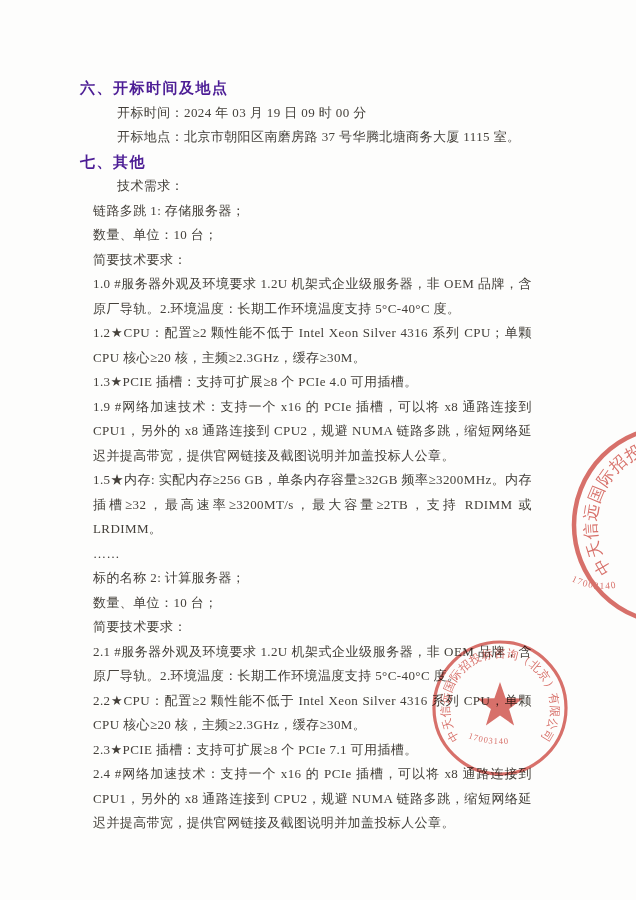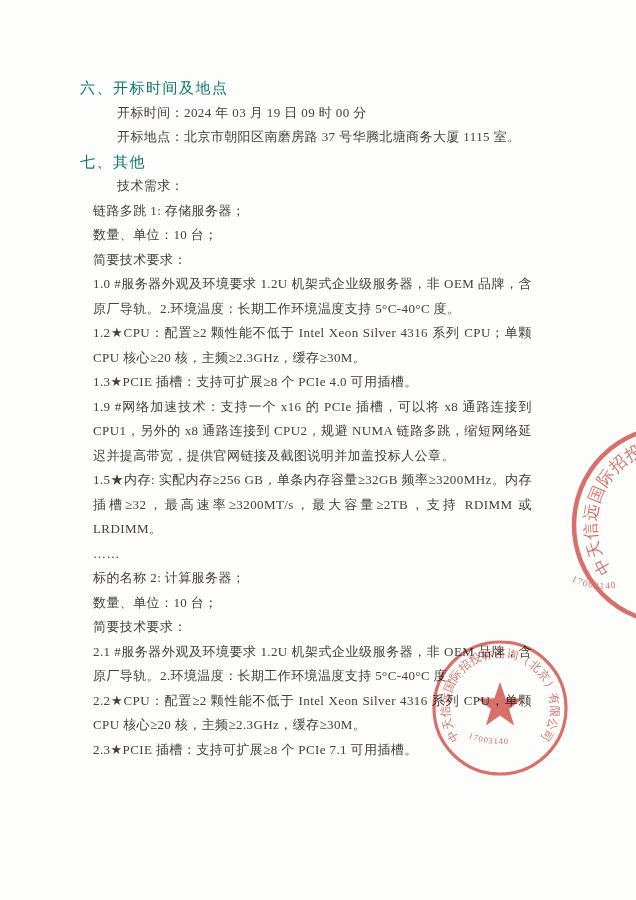--- a/index.html
+++ b/index.html
@@ -21,23 +21,23 @@
     left: 80px;
     top: 76px;
     width: 452px;
     font-size: 13px;
     line-height: 24.5px;
     letter-spacing: 0.4px;
     text-align: justify;
   }
   .content p { margin: 0; }
   .p-heading {
-    font-weight: normal;
+    font-weight: bold;
     font-size: 15px;
-    color: #0f766e;
+    color: #4c1d95;
     letter-spacing: 1.5px;
   }
   .p-indent { margin-left: 37px !important; }
   .p-body   { margin-left: 13px !important; }
   .stamps {
     position: absolute;
     left: 0;
     top: 0;
     pointer-events: none;
     mix-blend-mode: multiply;
@@ -70,20 +70,21 @@
     <p class="p-body">1.5★内存: 实配内存≥256 GB，单条内存容量≥32GB 频率≥3200MHz。内存插槽≥32，最高速率≥3200MT/s，最大容量≥2TB，支持 RDIMM 或 LRDIMM。</p>
 
     <p class="p-body">……</p>
 
     <p class="p-body">标的名称 2: 计算服务器；</p>
     <p class="p-body">数量、单位：10 台；</p>
     <p class="p-body">简要技术要求：</p>
     <p class="p-body">2.1 #服务器外观及环境要求 1.2U 机架式企业级服务器，非 OEM 品牌，含原厂导轨。2.环境温度：长期工作环境温度支持 5°C-40°C 度。</p>
     <p class="p-body">2.2★CPU：配置≥2 颗性能不低于 Intel Xeon Silver 4316 系列 CPU，单颗 CPU 核心≥20 核，主频≥2.3GHz，缓存≥30M。</p>
     <p class="p-body">2.3★PCIE 插槽：支持可扩展≥8 个 PCIe 7.1 可用插槽。</p>
+    <p class="p-body">2.4 #网络加速技术：支持一个 x16 的 PCIe 插槽，可以将 x8 通路连接到 CPU1，另外的 x8 通路连接到 CPU2，规避 NUMA 链路多跳，缩短网络延迟并提高带宽，提供官网链接及截图说明并加盖投标人公章。</p>
   </div>
 
   <svg class="stamps" width="636" height="900" viewBox="0 0 636 900">
 
     <g class="seal">
       <circle cx="672" cy="525" r="98" fill="none" stroke="#cf4a42" stroke-width="4.5"></circle>
       <path id="sealArcA" d="M 611.3,570.7 A 76,76 0 1 1 732.7,570.7" fill="none"></path>
       <text font-size="16.5" letter-spacing="1">
         <textPath href="#sealArcA">中天信远国际招投标咨询（北京）有限公司</textPath>
       </text>

